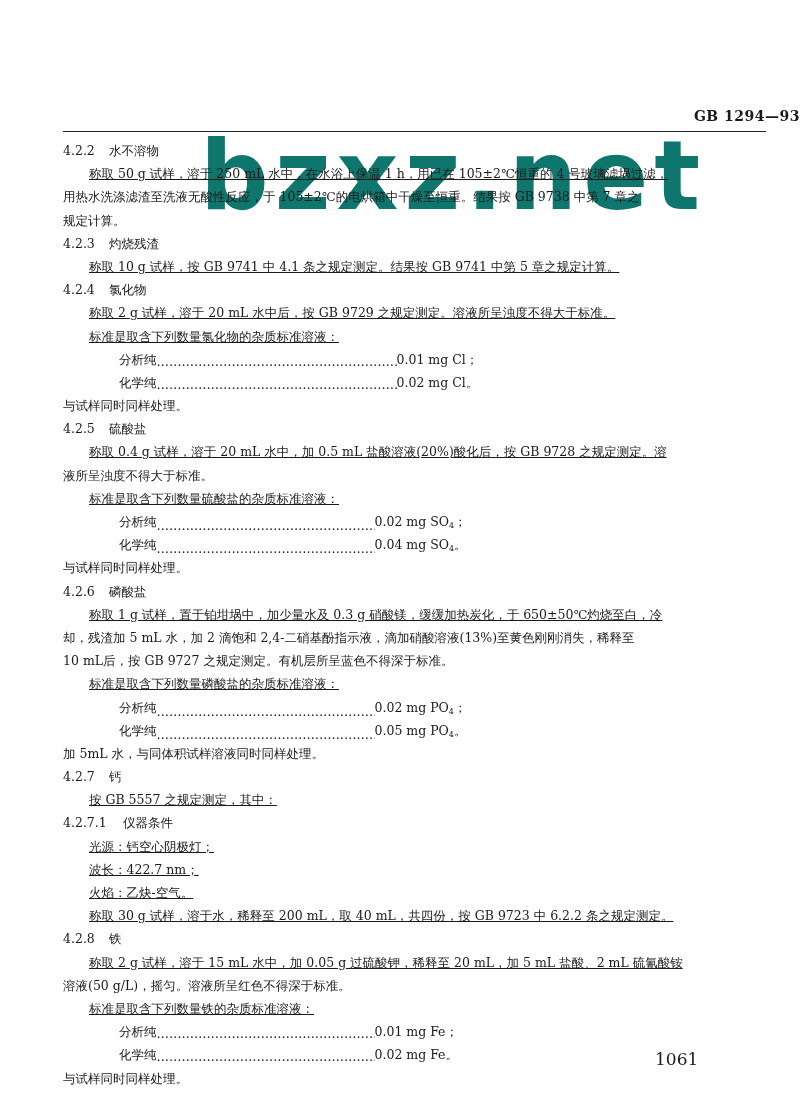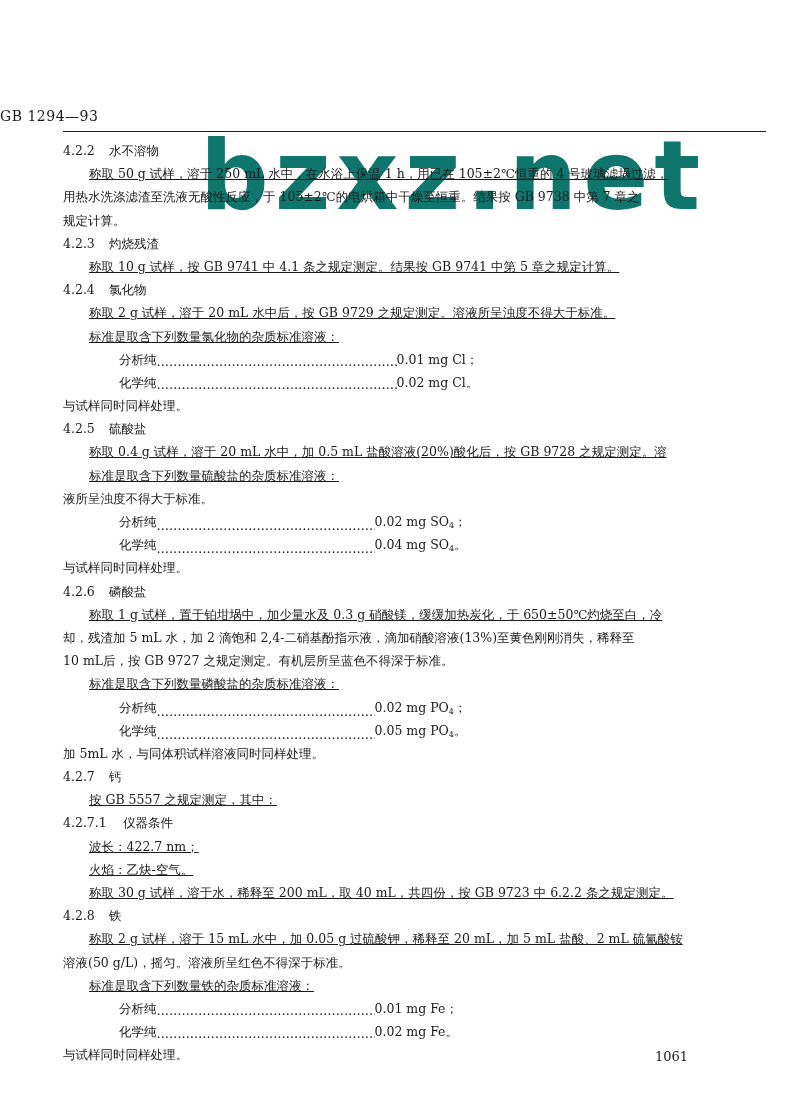--- a/index.html
+++ b/index.html
@@ -6,34 +6,34 @@
   body {
     width: 800px; height: 1102px; background: #ffffff; position: relative; overflow: hidden;
     font-family: "DejaVu Serif", "Liberation Serif", serif; color: #1a1a1a;
   }
   .page { position: absolute; left: 0; top: 0; width: 800px; height: 1102px; }
   .watermark {
     position: absolute; left: 200px; top: 128px; font-family: "DejaVu Sans", "Liberation Sans", sans-serif;
     font-weight: bold; font-size: 96px; color: #0f766e; letter-spacing: 6px; z-index: 0; line-height: 1;
   }
   .header {
-    position: absolute; left: 0; width: 800px; top: 108px; text-align: left;
-    font-size: 14px; font-weight: normal; z-index: 1; letter-spacing: 0.5px;
+    position: absolute; left: 0; width: 800px; top: 108px; text-align: right;
+    font-size: 14px; font-weight: bold; z-index: 1; letter-spacing: 0.5px;
   }
   .rule { position: absolute; left: 63px; width: 703px; top: 131px; border-top: 1.5px solid #222; z-index: 1; }
   .content { position: absolute; left: 63px; top: 139px; width: 703px; z-index: 1; font-size: 12.5px; }
   .line { height: 23.2px; line-height: 23.2px; white-space: nowrap; }
   .h { padding-left: 0; }
   .h .num { display: inline-block; min-width: 46px; }
   .p1 { padding-left: 26px; text-decoration: underline; }
   .p0 { padding-left: 0; }
   .std { padding-left: 56px; }
   .std .lab { display: inline-block; font-family: Liberation Mono, monospace; }
   .std .dots { display: inline-block; overflow: hidden; vertical-align: bottom; letter-spacing: 0px; }
-  .pagenum { position: absolute; left: 655px; top: 1049px; font-size: 13px; z-index: 1; }
+  .pagenum { position: absolute; left: 655px; top: 1049px; font-size: 17px; z-index: 1; }
   sub { font-size: 8px; vertical-align: -2px; }
 </style>
 </head>
 <body>
 
 <div class="page">
   <div class="watermark">bzxz.net</div>
   <div class="header">GB 1294—93</div>
   <div class="rule"></div>
 
@@ -49,39 +49,40 @@
 
     <div class="line h"><span class="num">4.2.4</span><span>氯化物</span></div>
     <div class="line p1">称取 2 g 试样，溶于 20 mL 水中后，按 GB 9729 之规定测定。溶液所呈浊度不得大于标准。</div>
     <div class="line p1">标准是取含下列数量氯化物的杂质标准溶液：</div>
     <div class="line std"><span class="lab">分析纯</span><span class="dots" style="width:240px">…………………………………………………………</span><span>0.01 mg Cl；</span></div>
     <div class="line std"><span class="lab">化学纯</span><span class="dots" style="width:240px">…………………………………………………………</span><span>0.02 mg Cl。</span></div>
     <div class="line p0">与试样同时同样处理。</div>
 
     <div class="line h"><span class="num">4.2.5</span><span>硫酸盐</span></div>
     <div class="line p1">称取 0.4 g 试样，溶于 20 mL 水中，加 0.5 mL 盐酸溶液(20%)酸化后，按 GB 9728 之规定测定。溶</div>
+    <div class="line p0">液所呈浊度不得大于标准。</div>
     <div class="line p1">标准是取含下列数量硫酸盐的杂质标准溶液：</div>
-    <div class="line p0">液所呈浊度不得大于标准。</div>
     <div class="line std"><span class="lab">分析纯</span><span class="dots" style="width:218px">…………………………………………………………</span><span>0.02 mg SO</span><sub>4</sub><span>；</span></div>
     <div class="line std"><span class="lab">化学纯</span><span class="dots" style="width:218px">…………………………………………………………</span><span>0.04 mg SO</span><sub>4</sub><span>。</span></div>
     <div class="line p0">与试样同时同样处理。</div>
 
     <div class="line h"><span class="num">4.2.6</span><span>磷酸盐</span></div>
     <div class="line p1">称取 1 g 试样，置于铂坩埚中，加少量水及 0.3 g 硝酸镁，缓缓加热炭化，于 650±50℃灼烧至白，冷</div>
     <div class="line p0">却，残渣加 5 mL 水，加 2 滴饱和 2,4-二硝基酚指示液，滴加硝酸溶液(13%)至黄色刚刚消失，稀释至</div>
     <div class="line p0">10 mL后，按 GB 9727 之规定测定。有机层所呈蓝色不得深于标准。</div>
     <div class="line p1">标准是取含下列数量磷酸盐的杂质标准溶液：</div>
     <div class="line std"><span class="lab">分析纯</span><span class="dots" style="width:218px">…………………………………………………………</span><span>0.02 mg PO</span><sub>4</sub><span>；</span></div>
     <div class="line std"><span class="lab">化学纯</span><span class="dots" style="width:218px">…………………………………………………………</span><span>0.05 mg PO</span><sub>4</sub><span>。</span></div>
     <div class="line p0">加 5mL 水，与同体积试样溶液同时同样处理。</div>
 
     <div class="line h"><span class="num">4.2.7</span><span>钙</span></div>
     <div class="line p1">按 GB 5557 之规定测定，其中：</div>
 
     <div class="line h"><span class="num" style="min-width:60px">4.2.7.1</span><span>仪器条件</span></div>
+    <div class="line p1">光源：钙空心阴极灯；</div>
     <div class="line p1">波长：422.7 nm；</div>
     <div class="line p1">火焰：乙炔-空气。</div>
 
     <div class="line p1">称取 30 g 试样，溶于水，稀释至 200 mL，取 40 mL，共四份，按 GB 9723 中 6.2.2 条之规定测定。</div>
 
     <div class="line h"><span class="num">4.2.8</span><span>铁</span></div>
     <div class="line p1">称取 2 g 试样，溶于 15 mL 水中，加 0.05 g 过硫酸钾，稀释至 20 mL，加 5 mL 盐酸、2 mL 硫氰酸铵</div>
     <div class="line p0">溶液(50 g/L)，摇匀。溶液所呈红色不得深于标准。</div>
     <div class="line p1">标准是取含下列数量铁的杂质标准溶液：</div>
     <div class="line std"><span class="lab">分析纯</span><span class="dots" style="width:218px">…………………………………………………………</span><span>0.01 mg Fe；</span></div>

